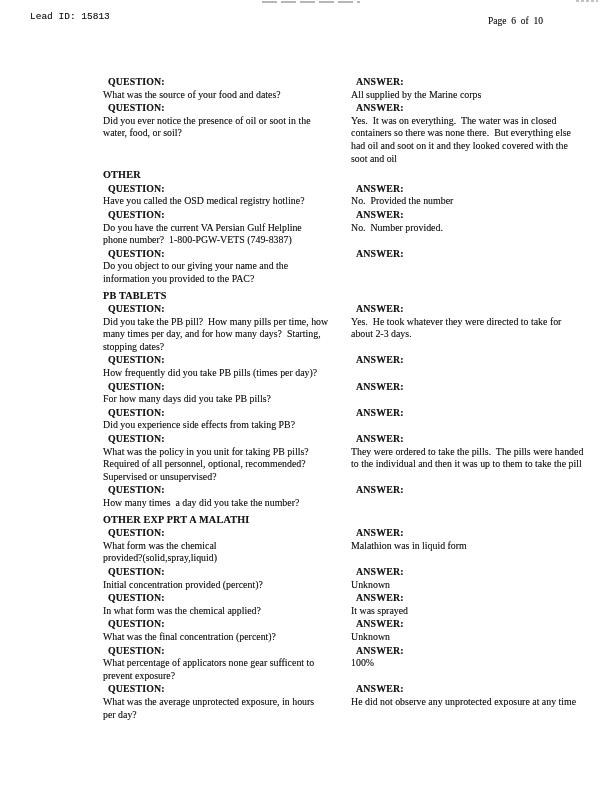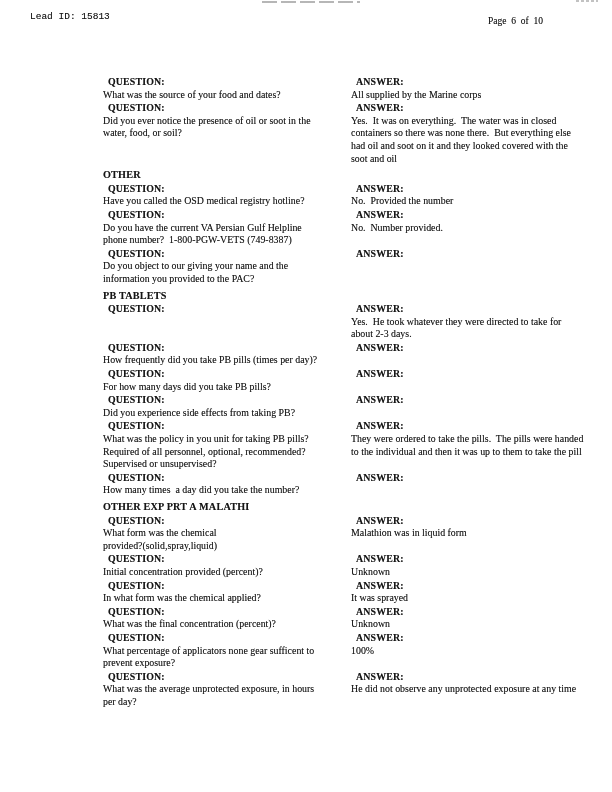--- a/index.html
+++ b/index.html
@@ -93,20 +93,23 @@
       </div>
       <div class="a-cell">
         <div class="lbl">ANSWER:</div>
 
       </div>
     </div>
       <div class="section-heading">PB TABLETS</div>
       <div class="qa-row">
       <div class="q-cell">
         <div class="lbl">QUESTION:</div>
+        <div class="txt">Did you take the PB pill?  How many pills per time, how
+many times per day, and for how many days?  Starting,
+stopping dates?</div>
       </div>
       <div class="a-cell">
         <div class="lbl">ANSWER:</div>
         <div class="txt">Yes.  He took whatever they were directed to take for
 about 2-3 days.</div>
       </div>
     </div>
       <div class="qa-row">
       <div class="q-cell">
         <div class="lbl">QUESTION:</div>

